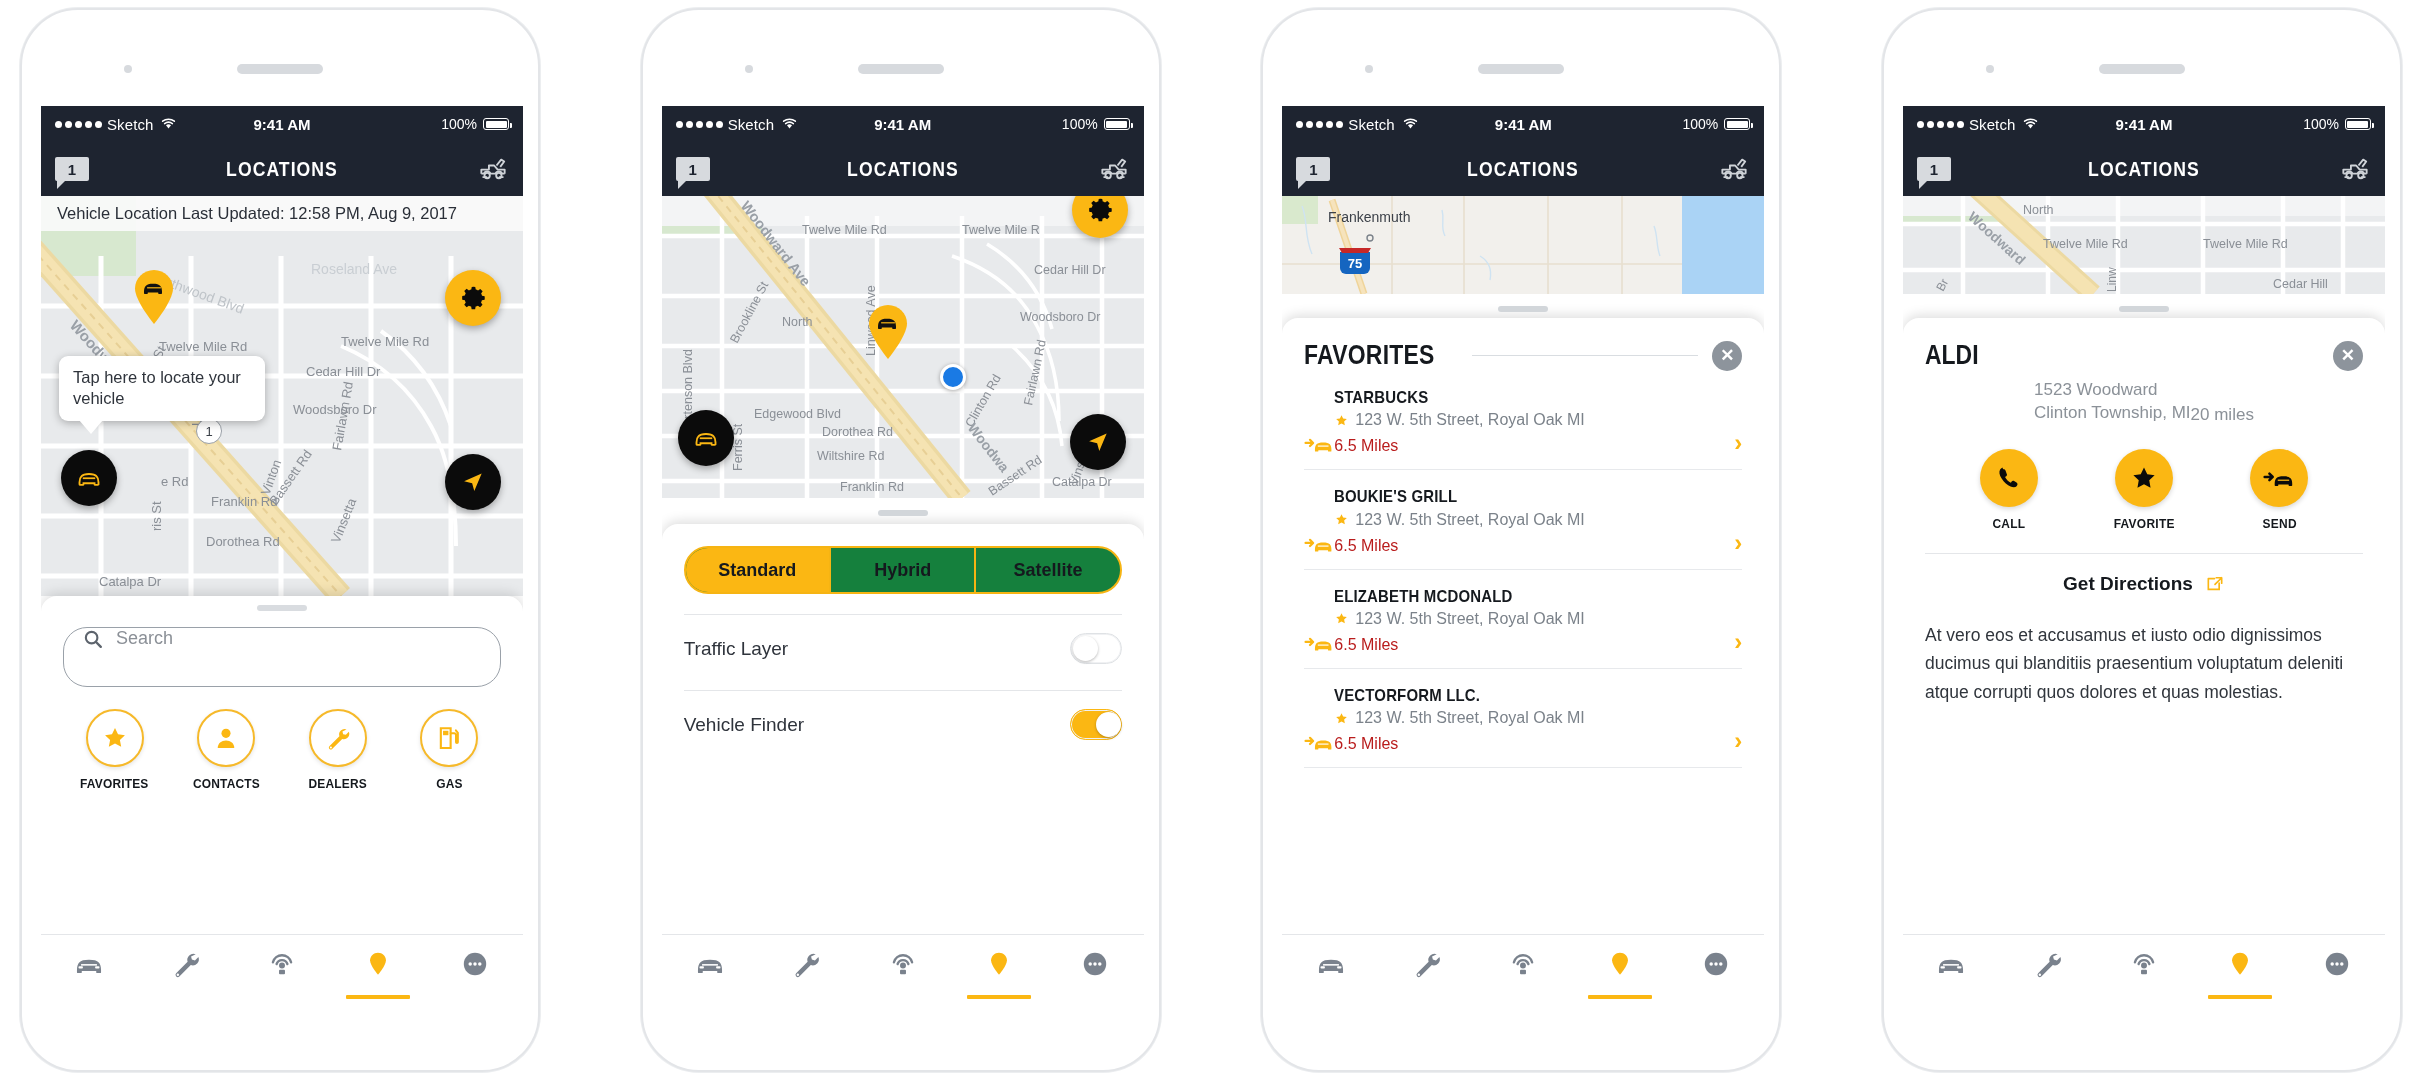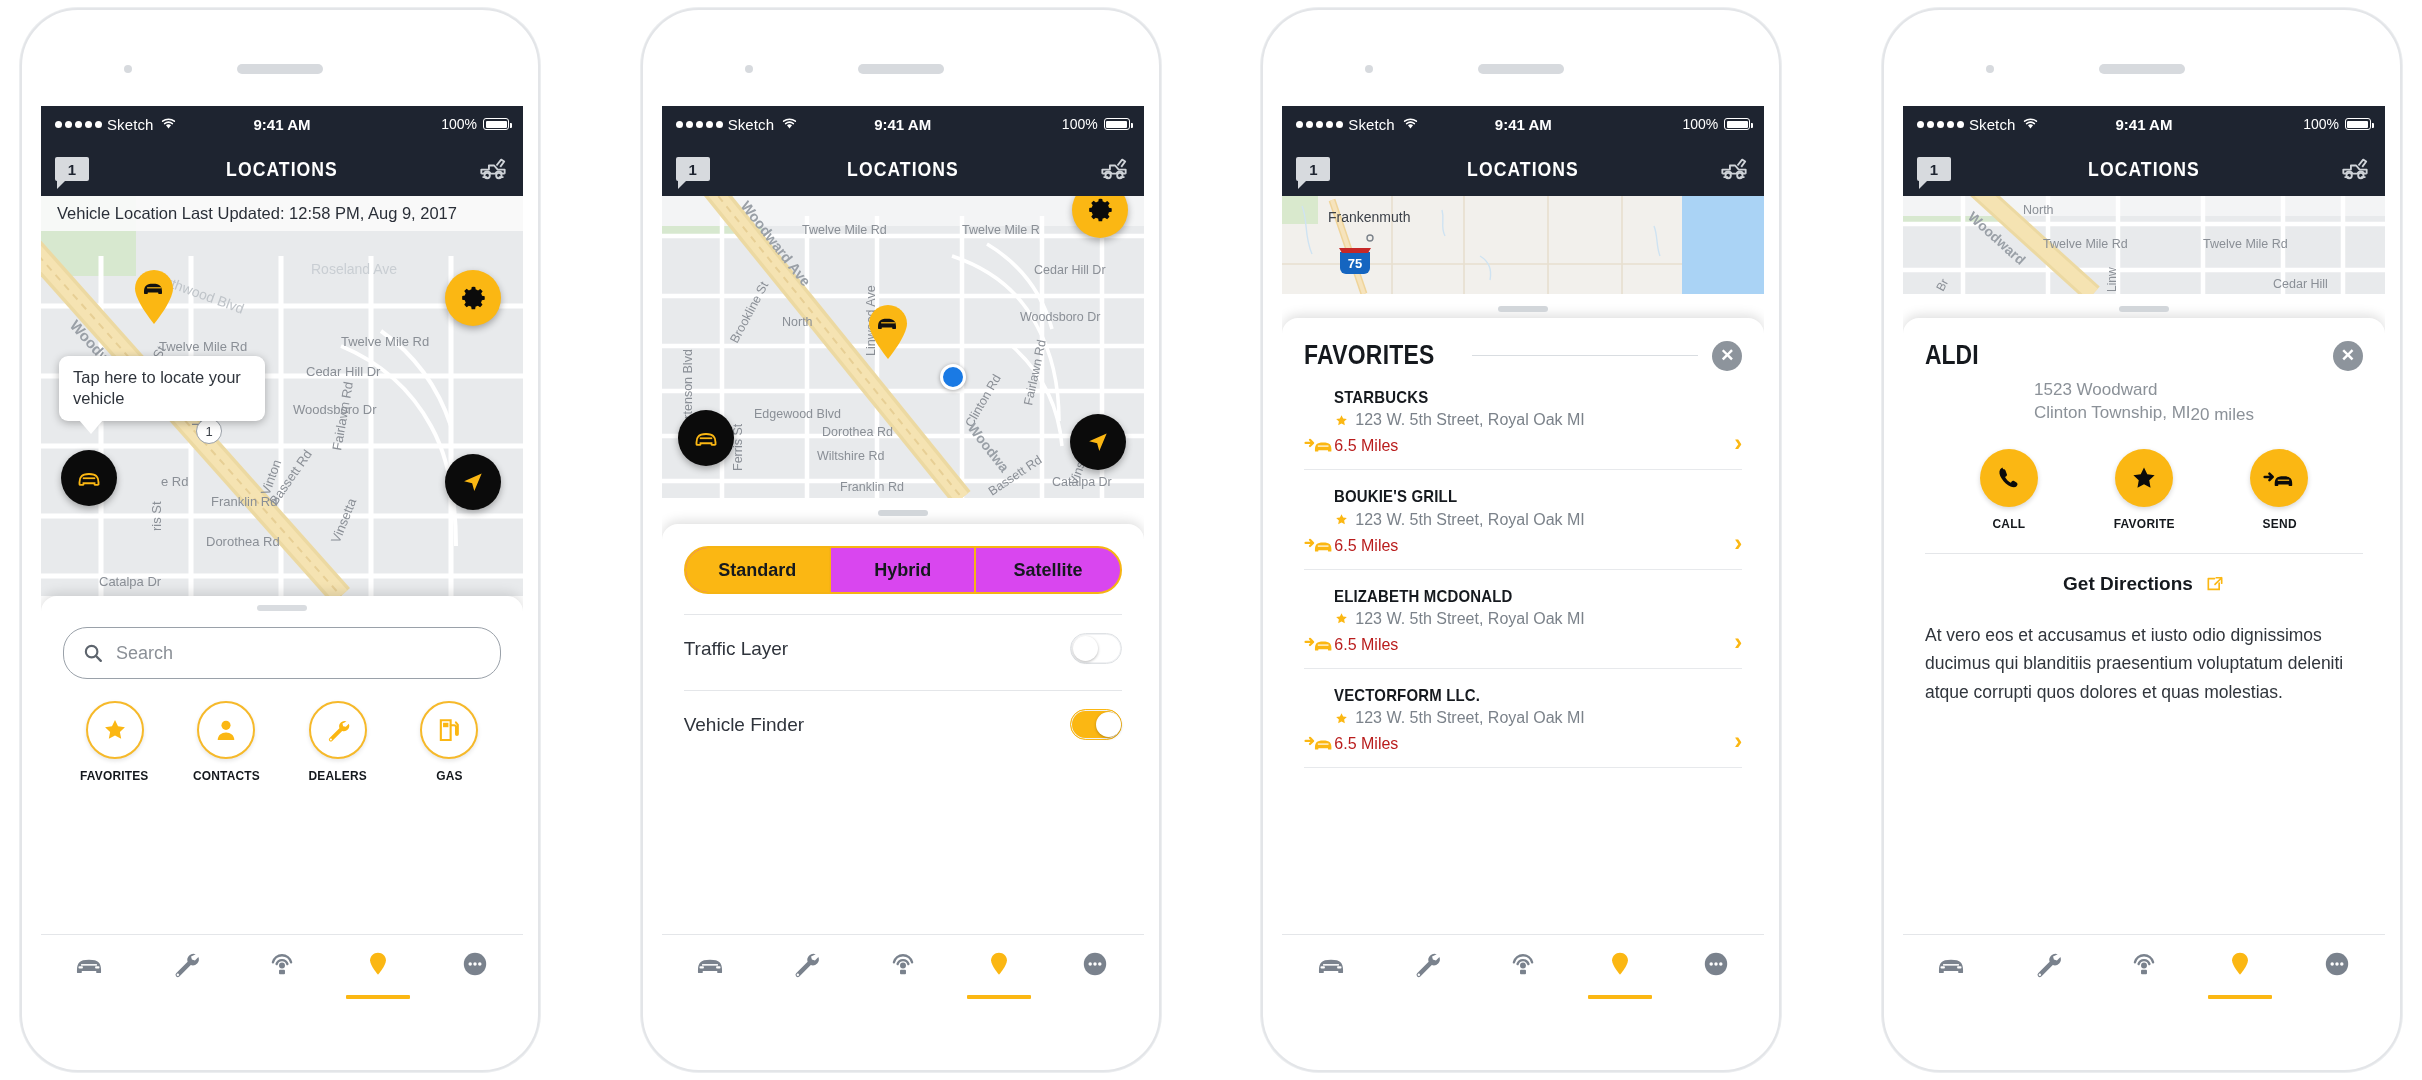--- a/index.html
+++ b/index.html
@@ -176,23 +176,23 @@
     width: 50px; height: 6px; border-radius: 3px; background: #d9dce0;
     margin: 9px auto 0;
   }
   .overlay-grabber {
     position: absolute; z-index: 10; left: 50%; transform: translateX(-50%);
     width: 50px; height: 6px; border-radius: 3px; background: #d2d6da;
   }
 
   
   .searchbar {
-    margin: 16px 22px 0; height: 52px;
+    margin: 16px 22px 0; height: 60px;
     border: 1.5px solid #9aa1a9; border-radius: 24px;
-    display: flex; align-items: center; gap: 12px; padding: 0 18px;
+    display: flex; align-items: flex-start; gap: 12px; padding: 0 18px;
   }
   .search-ph { color: #8b9097; font-size: 18px; }
 
   
   .quick-row {
     display: flex; justify-content: space-around;
     margin: 22px 18px 0;
   }
   .quick { display: flex; flex-direction: column; align-items: center; gap: 9px; width: 88px; }
   .quick-circle {
@@ -206,21 +206,21 @@
     letter-spacing: .2px;
     font-family: "Liberation Sans Narrow", "Liberation Sans", sans-serif;
     transform: scaleX(.92);
   }
 
   
   .segwrap { padding: 22px 22px 0; }
   .segment {
     display: flex; height: 48px;
     border: 2px solid #f6b413; border-radius: 24px; overflow: hidden;
-    background: #d946ef;
+    background: #15803d;
   }
   .seg {
     flex: 1; display: flex; align-items: center; justify-content: center;
     font-size: 18px; font-weight: bold; color: #15191e;
     border-right: 2px solid #f6b413;
   }
   .seg:last-child { border-right: none; }
   .seg.active { background: #fbb713; }
 
   .toggle-row {

